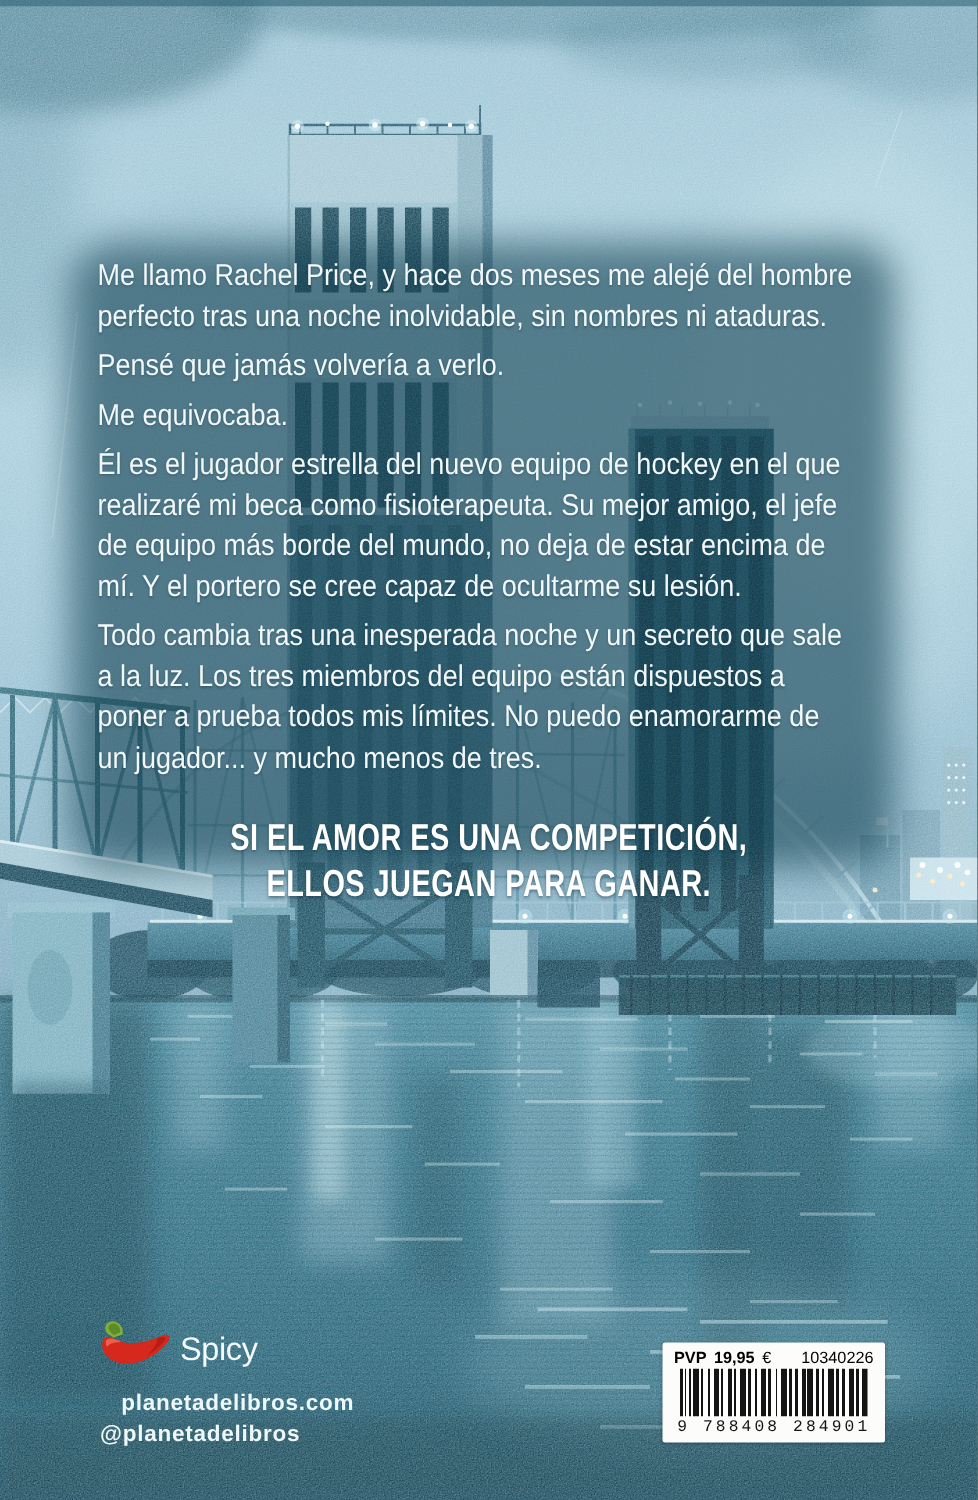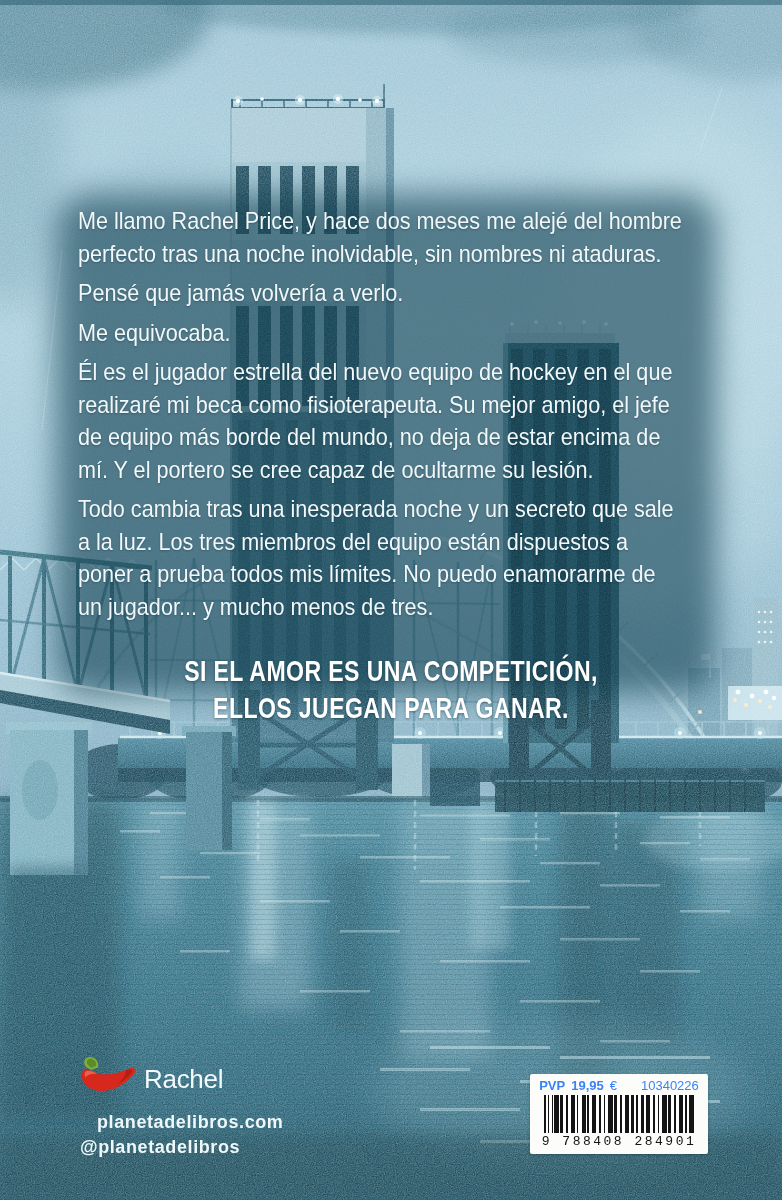--- a/index.html
+++ b/index.html
@@ -28,21 +28,21 @@
   .brand{position:absolute;left:76px;top:1054px;z-index:3;display:flex;align-items:center;}
   .brand .chili{width:64px;height:44px;}
   .brand .wordmark{color:#f4fafc;font-size:26px;letter-spacing:-.3px;margin-left:4px;margin-top:6px;}
   .site-line{position:absolute;left:80px;top:1112px;z-index:3;color:#eef7f9;font-size:18px;font-weight:bold;letter-spacing:.6px;margin-left:17px;}
   .social-line{position:absolute;left:80px;top:1137px;z-index:3;color:#eef7f9;font-size:18px;font-weight:bold;letter-spacing:.6px;}
   .barcode-label{
     position:absolute;left:530px;top:1074px;width:178px;height:80px;z-index:3;
     background:#fcfdfb;border-radius:2px;box-shadow:0 1px 3px rgba(8,40,52,.4);
     display:flex;flex-direction:column;align-items:center;padding-top:5px;box-sizing:border-box;
   }
-  .price-row{display:flex;align-items:baseline;gap:6px;color:#3b82f6;font-size:13px;line-height:13px;}
+  .price-row{display:flex;align-items:baseline;gap:6px;color:#000000;font-size:13px;line-height:13px;}
   .price-row .b{font-weight:bold;}
   .price-row .code{margin-left:18px;}
   .bars{
     width:150px;height:38px;margin-top:3px;
     background:linear-gradient(90deg,
       #141414 0% 1.5%, #fff 1.5% 2.5%, #141414 2.5% 3.2%, #fff 3.2% 5%,
       #141414 5% 6%, #fff 6% 7%, #141414 7% 10%, #fff 10% 11%,
       #141414 11% 12.5%, #fff 12.5% 15%, #141414 15% 16%, #fff 16% 18%,
       #141414 18% 21%, #fff 21% 22%, #141414 22% 23%, #fff 23% 25.5%,
       #141414 25.5% 28%, #fff 28% 29%, #141414 29% 30%, #fff 30% 32%,
@@ -550,21 +550,21 @@
   </div>
 
   <div class="brand">
     <svg class="chili" viewBox="0 0 64 44">
       <path d="M10,13 C5,7 11,1 17,3.5 C21,5.2 23,9.5 22,13.5 L15,16 Z" fill="#7fae3a"></path>
       <path d="M12,11 C9,7.5 12,4 16,5 C19,5.8 20.6,8.8 20,12 L15,14 Z" fill="#5c8b28"></path>
       <path d="M7,17 C2,27 13,38 27,37 C41,36 53,27 58.5,19 C61,15.5 58,12.5 53.5,14.5 C43,19 29,23 19,18.5 C13.5,16 9.5,14.5 7,17 Z" fill="#d6281c"></path>
       <path d="M9,18 C12,15.5 16,17 21,19.5 C14,20 11,21 9.5,23.5 C8.5,21.5 8.3,19.5 9,18 Z" fill="#ef6a55" opacity=".85"></path>
       <path d="M50,16.5 C54,14.8 57,15.5 56,18 C53,22.5 47,27.5 41,30.5 C47,25.5 50,20.5 50,16.5 Z" fill="#9e1710" opacity=".6"></path>
     </svg>
-    <span class="wordmark">Rachel</span>
+    <span class="wordmark">Spicy</span>
   </div>
 
   <div class="site-line">planetadelibros.com</div>
   <div class="social-line">@planetadelibros</div>
 
   <div class="barcode-label">
     <div class="price-row">
       <span class="b">PVP</span>
         <span class="b">19,95</span>
         <span>€</span>

